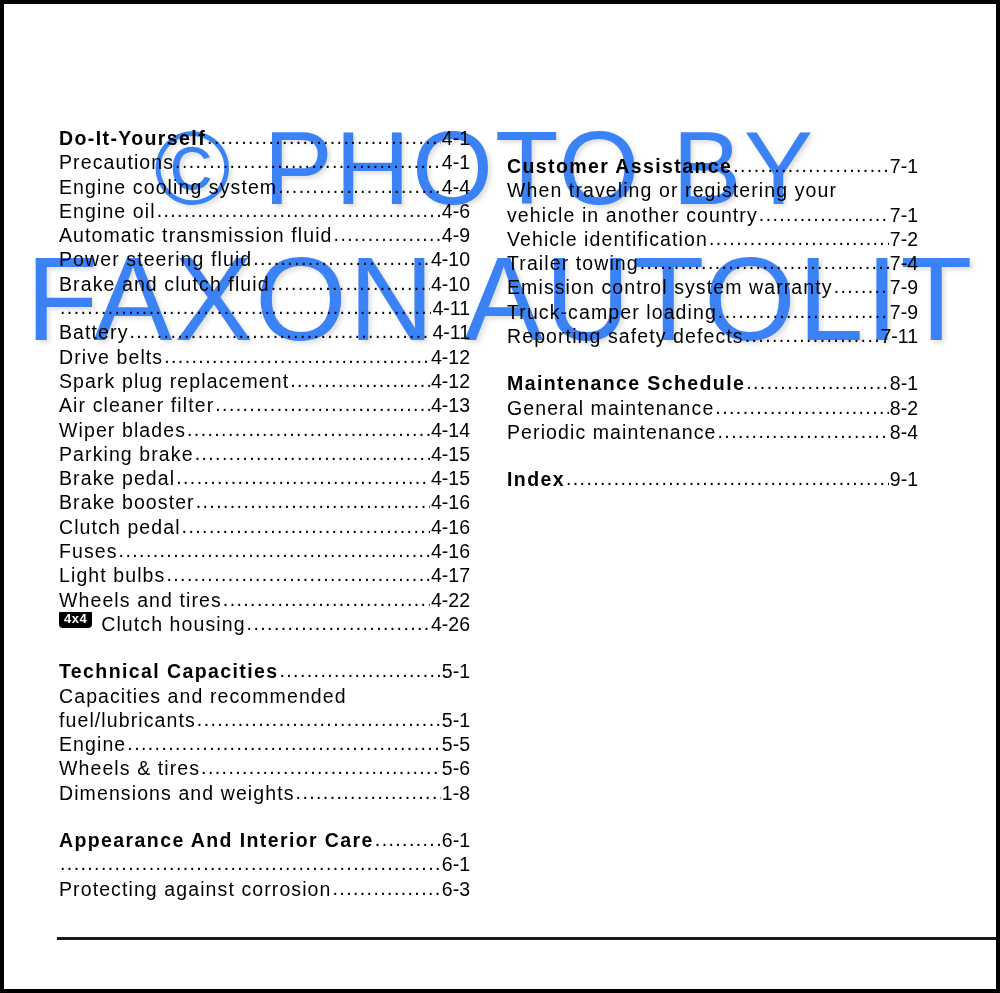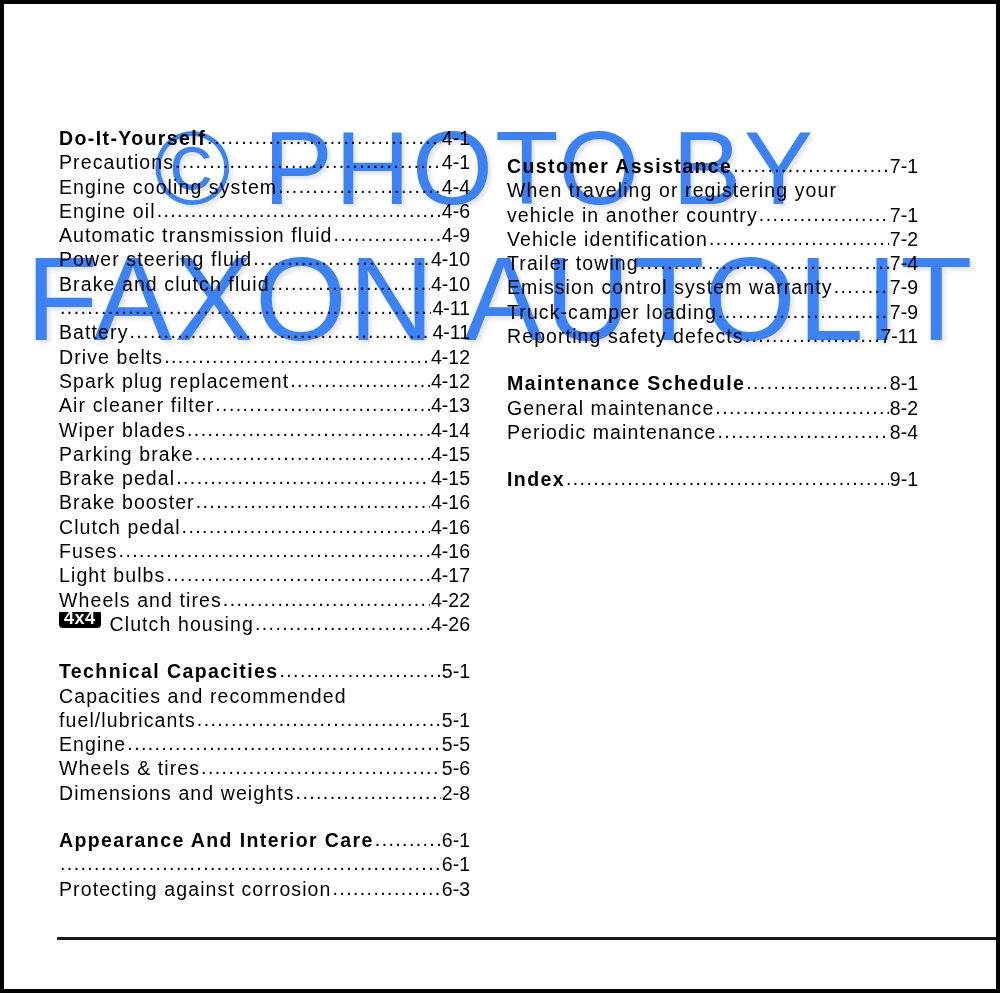--- a/index.html
+++ b/index.html
@@ -116,21 +116,21 @@
   
   .group-gap { height: 23px; }
 
   
   .badge-4x4 {
     display: inline-block;
     background: #000000;
     color: #ffffff;
     font-family: "Liberation Sans", "DejaVu Sans", sans-serif;
     font-weight: bold;
-    font-size: 18px;
+    font-size: 13px;
     line-height: 15px;
     padding: 1px 5px 2px 5px;
     border-radius: 4px;
     letter-spacing: 0.5px;
     position: relative;
     top: -2px;
     margin-right: 9px;
   }
 
   
@@ -281,21 +281,21 @@
           <span class="page">5-5</span>
         </div>
         <div class="toc-entry">
           <span class="title">Wheels &amp; tires</span>
           <span class="leader">........................................................................................................................</span>
           <span class="page">5-6</span>
         </div>
         <div class="toc-entry">
           <span class="title">Dimensions and weights</span>
           <span class="leader">........................................................................................................................</span>
-          <span class="page">2-8</span>
+          <span class="page">1-8</span>
         </div>
         <div class="group-gap"></div>
         <div class="toc-entry heading">
           <span class="title">Appearance And Interior Care</span>
           <span class="leader">........................................................................................................................</span>
           <span class="page">6-1</span>
         </div>
         <div class="toc-entry">
           <span class="leader">........................................................................................................................</span>
           <span class="page">6-1</span>

